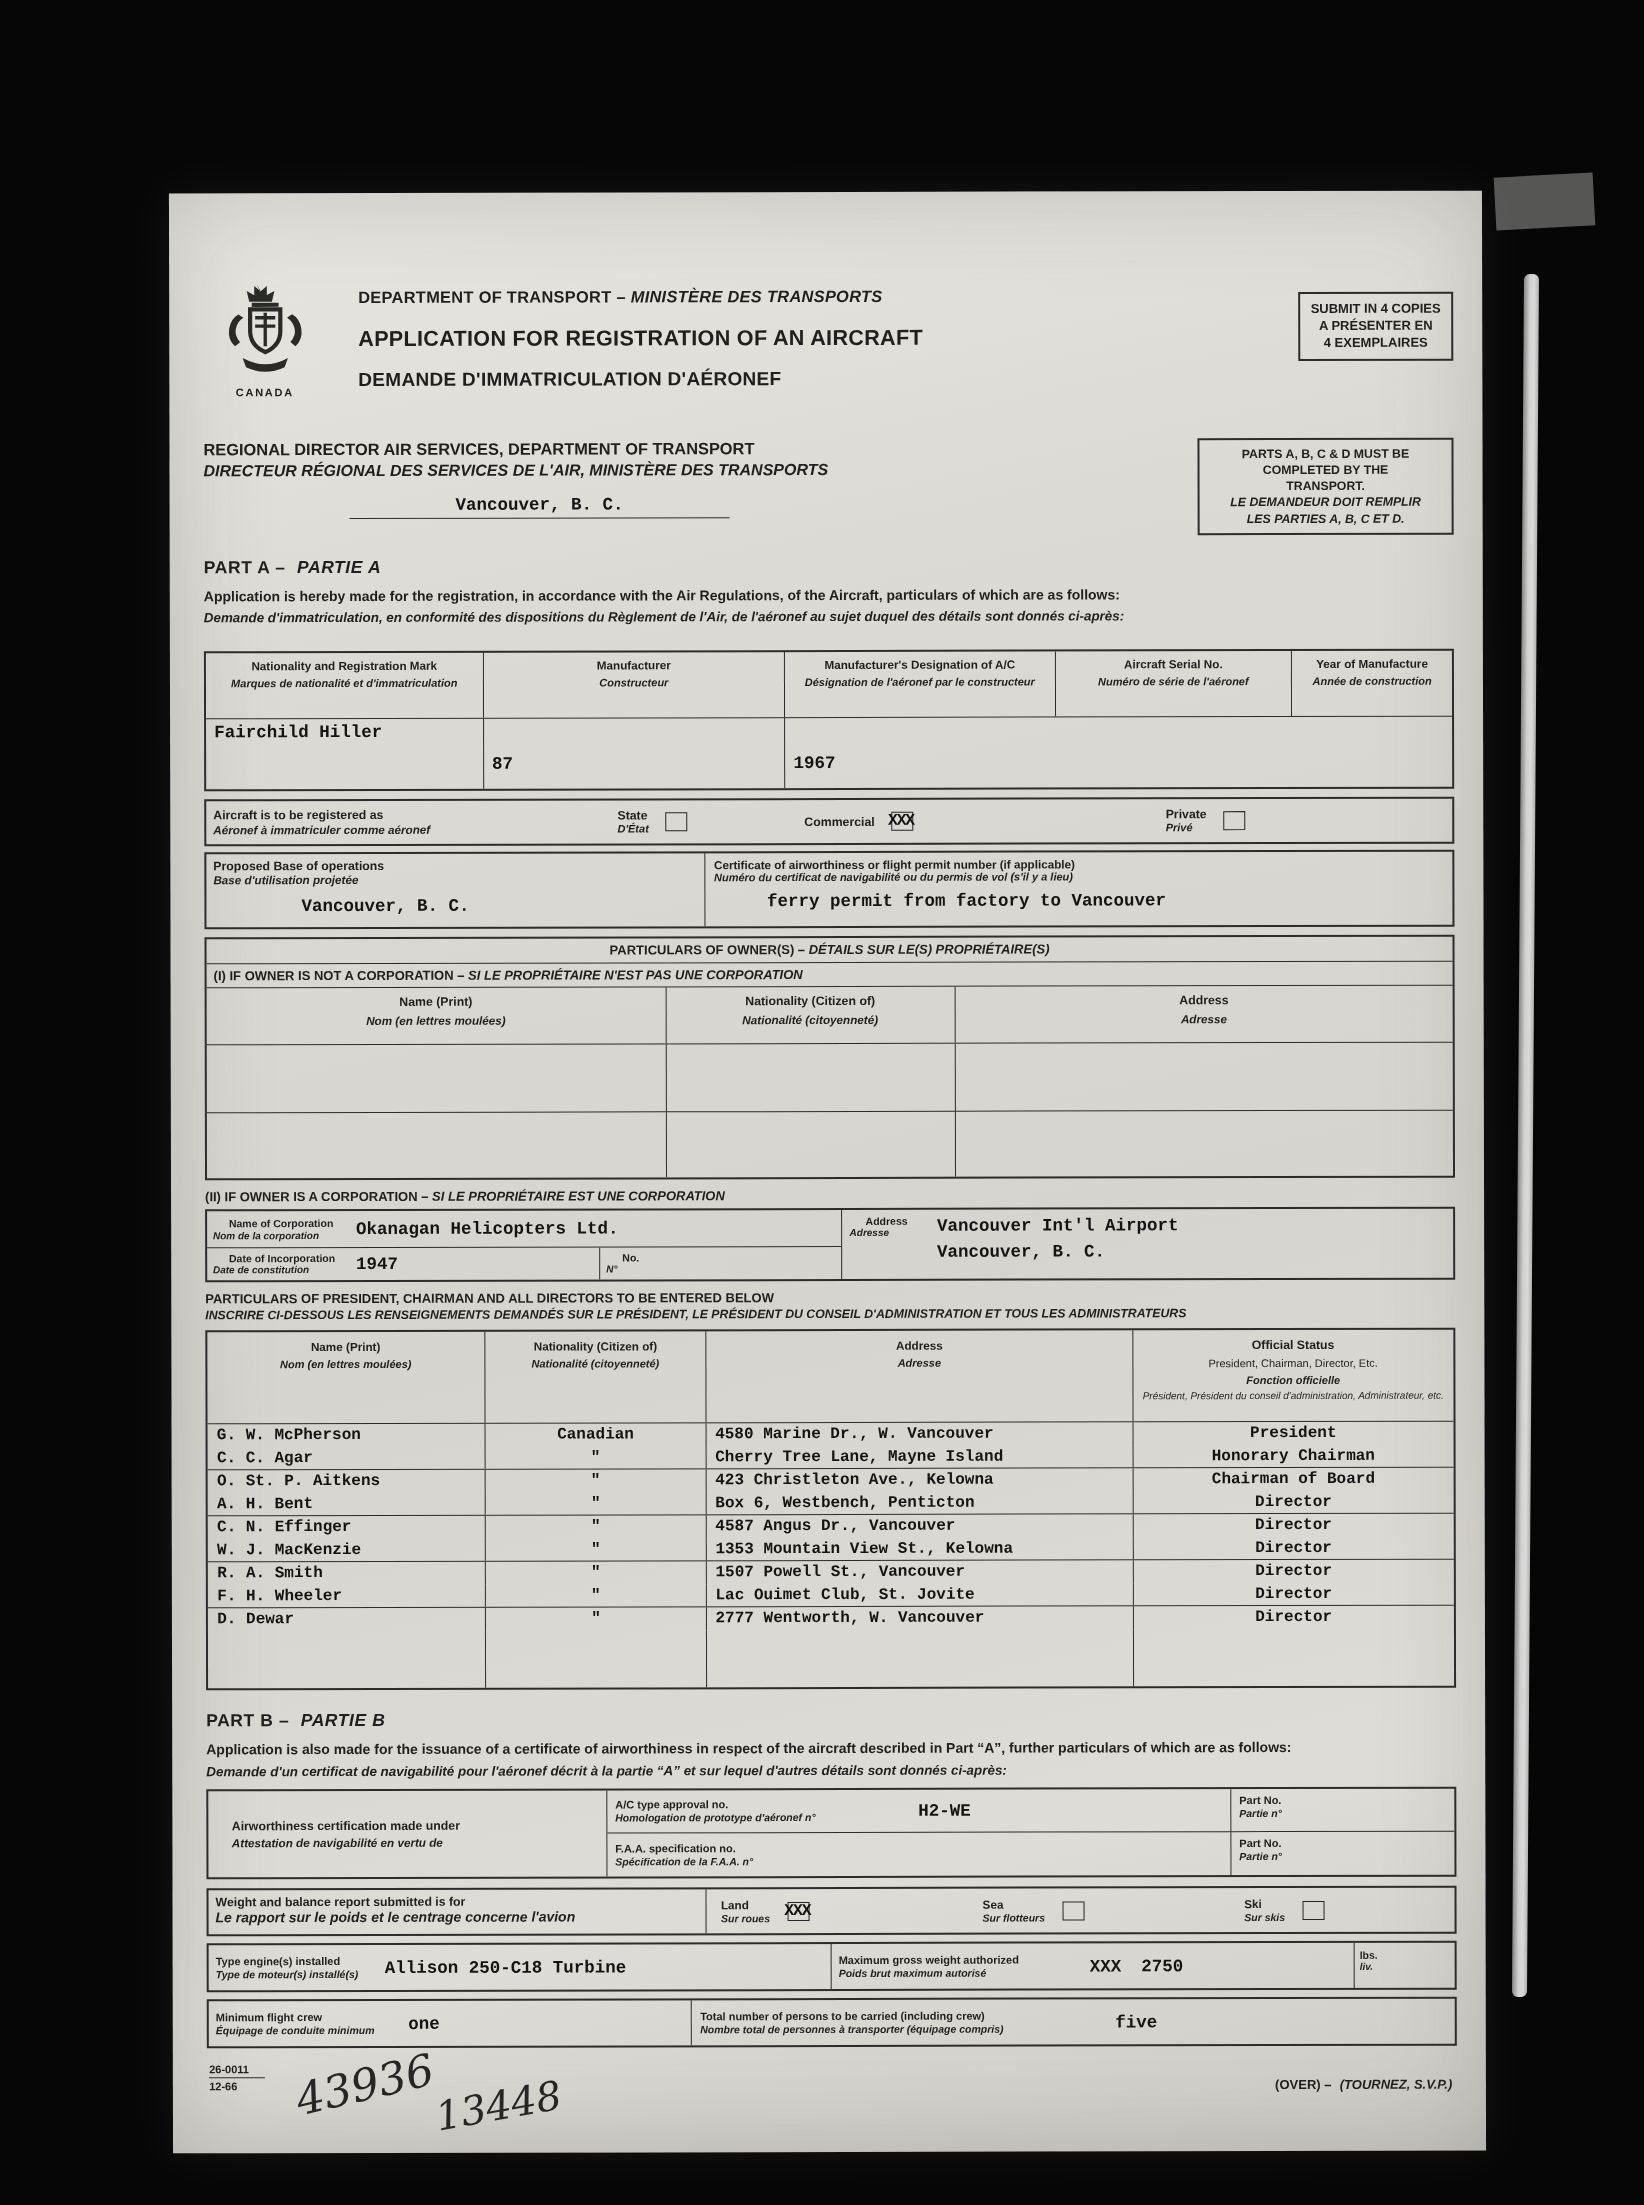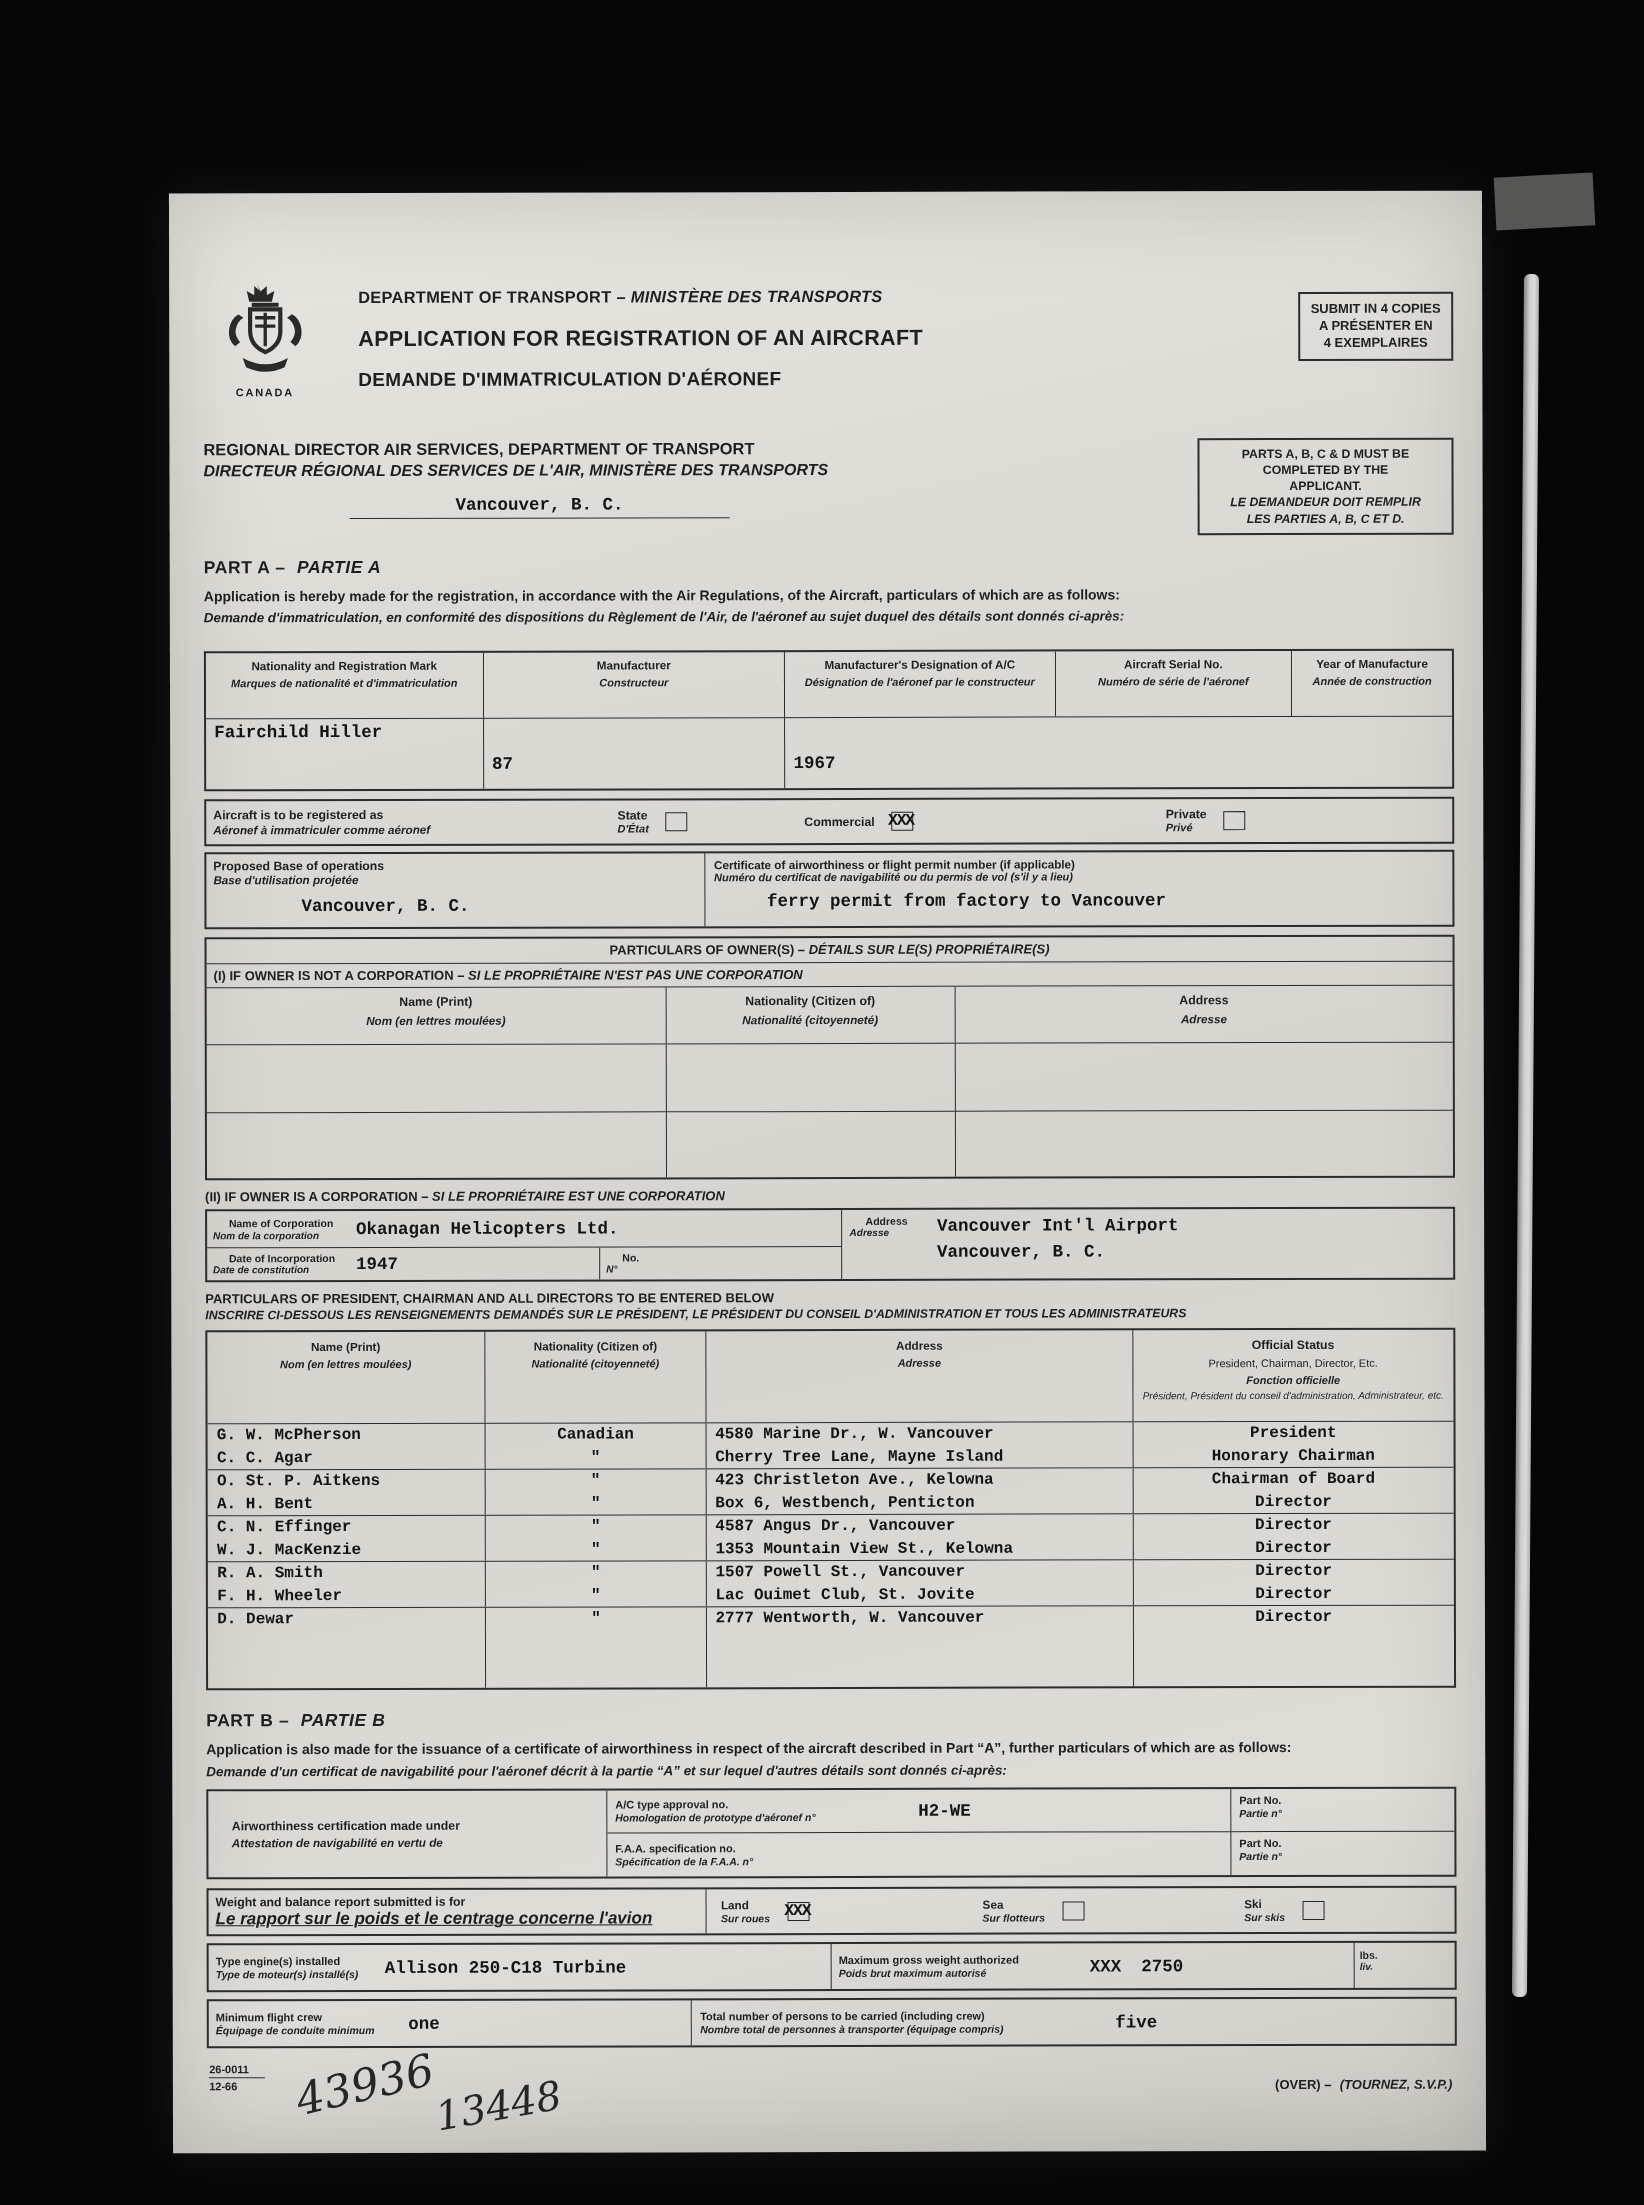--- a/index.html
+++ b/index.html
@@ -161,21 +161,21 @@
   .aw-cell .fr{font-size:10.5px;}
   .aw-cell .typed{margin-left:93px;}
   .aw-b{border-bottom:1.8px solid #2c2c2c;}
   .aw-part{border-left:1.8px solid #2c2c2c;padding:4.7px 8.2px;}
   .aw-part .en{font-size:11px;}
   .aw-part .fr{font-size:10.5px;}
 
   .wb-box{display:grid;grid-template-columns:40% 21% 21% 18%;margin-top:9.3px;height:48px;}
   .wb-label{border-right:1.8px solid #2c2c2c;padding:4.7px 7px;}
   .wb-label .en{font-size:12.3px;}
-  .wb-label .fr{font-size:17px;text-decoration:underline;}
+  .wb-label .fr{font-size:14px;}
   .wb-opt{display:flex;align-items:center;gap:17.5px;padding-left:14px;}
   .wb-opt .en{font-size:11.7px;}
   .wb-opt .fr{font-size:10.5px;}
 
   .eng-box{display:grid;grid-template-columns:50% 42% 8%;margin-top:7px;height:49px;}
   .eng-left{display:flex;align-items:center;padding:3.5px 7px;border-right:1.8px solid #2c2c2c;}
   .eng-left .bl{width:155px;flex:0 0 auto;}
   .eng-left .en,.eng-mid .en{font-size:11px;}
   .eng-left .fr,.eng-mid .fr{font-size:10.5px;}
   .eng-left .typed{margin-left:14px;}
@@ -250,21 +250,21 @@
       <div class="reg-left">
         <div class="reg-en">REGIONAL DIRECTOR AIR SERVICES, DEPARTMENT OF TRANSPORT</div>
         <div class="reg-fr">DIRECTEUR RÉGIONAL DES SERVICES DE L'AIR, MINISTÈRE DES TRANSPORTS</div>
         <div class="location-line">
           <span class="typed">Vancouver, B. C.</span>
         </div>
       </div>
       <div class="parts-box">
         <div>PARTS A, B, C &amp; D MUST BE</div>
         <div>COMPLETED BY THE</div>
-        <div>APPLICANT.</div>
+        <div>TRANSPORT.</div>
         <div class="it">LE DEMANDEUR DOIT REMPLIR</div>
         <div class="it">LES PARTIES A, B, C ET D.</div>
       </div>
     </section>
 
     <div class="part-head">
       <span class="en">PART A –</span>
       <span class="fr">PARTIE A</span>
     </div>
     <div class="intro-en">Application is hereby made for the registration, in accordance with the Air Regulations, of the Aircraft, particulars of which are as follows:</div>

